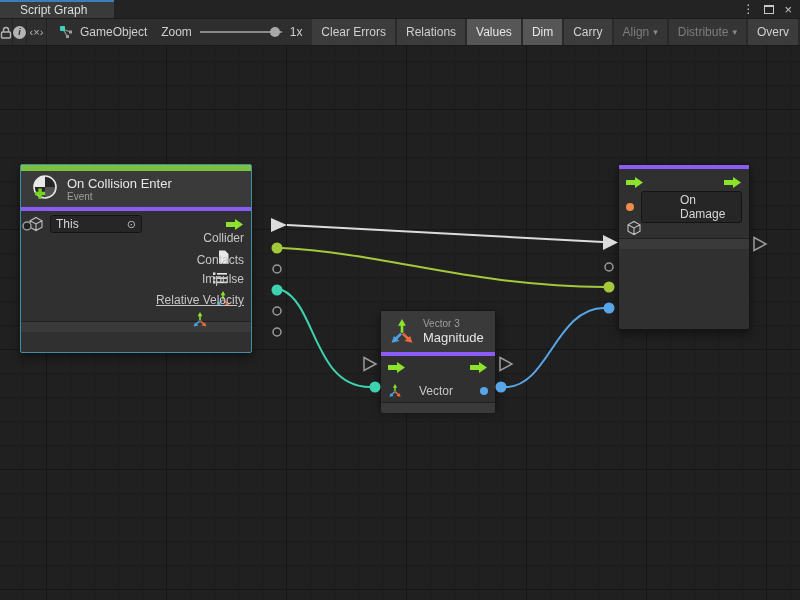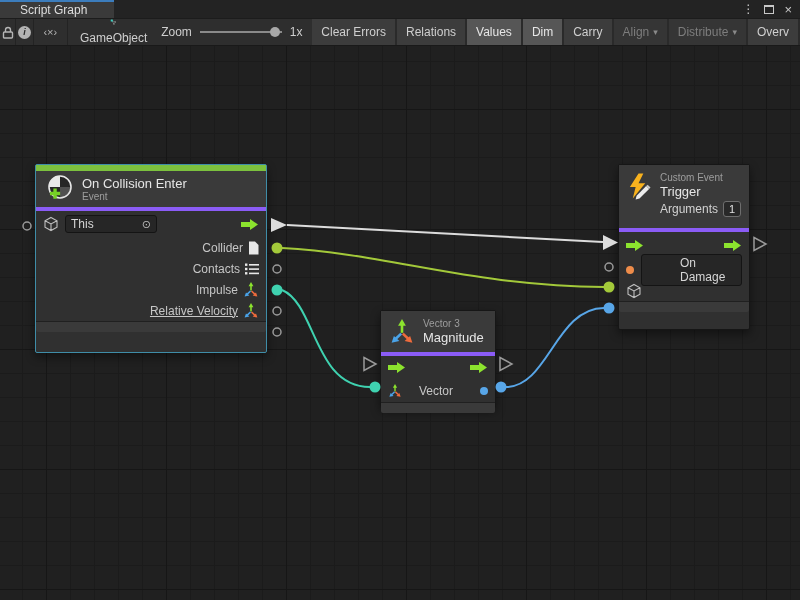--- a/index.html
+++ b/index.html
@@ -20,21 +20,21 @@
   .winctrl{margin-left:auto;display:flex;align-items:center;gap:10px;padding-right:8px;color:#c8c8c8;}
   .winctrl .dots{font-size:12px;letter-spacing:0;}
   .maxbox{width:10px;height:9px;border:1px solid #c8c8c8;border-top-width:2px;}
   .closex{font-size:13px;line-height:1;}
 
   
   .toolbar{position:absolute;left:0;top:18px;width:800px;height:28px;background:#2e2e2e;
            border-top:1px solid #1c1c1c;border-bottom:1px solid #191919;display:flex;align-items:stretch;overflow:hidden;}
   .tseg{display:flex;align-items:center;justify-content:center;border-right:1px solid #232323;color:#c0c0c0;}
   .seg-lock{width:28px;} .seg-info{width:30px;} .seg-code{width:60px;font-size:11px;color:#b5b5b5;}
-  .seg-go{width:130px;justify-content:flex-start;gap:6px;padding-left:12px;font-size:12px;color:#cfcfcf;border-right:none;flex-direction:column;}
+  .seg-go{width:130px;justify-content:flex-start;gap:6px;padding-left:12px;font-size:12px;color:#cfcfcf;border-right:none;}
   .seg-zoom{flex:0 0 165px;gap:8px;font-size:12px;color:#cfcfcf;border-right:none;padding-left:4px;}
   .slider{position:relative;width:82px;height:10px;}
   .slider .track{position:absolute;left:0;right:0;top:4px;height:2px;background:#8a8a8a;}
   .slider .handle{position:absolute;right:2px;top:0;width:10px;height:10px;border-radius:50%;background:#a8a8a8;}
   .tbtn{display:flex;align-items:center;justify-content:center;background:#3c3c3c;color:#cfcfcf;
         font-size:12px;padding:0 9px;border-right:2px solid #2a2a2a;white-space:nowrap;}
   .tbtn.active{background:#565656;color:#e6e6e6;}
   .tbtn.disabled{background:#353535;color:#7d7d7d;gap:4px;}
   .tbtn .drop{font-size:9px;color:#8a8a8a;}
   .infoicon{width:13px;height:13px;border-radius:50%;background:#b3b3b3;color:#2a2a2a;font-size:9px;
@@ -58,21 +58,21 @@
   .nsub{font-size:10px;color:#9e9e9e;line-height:12px;}
   .nbody{border-top:4px solid #8b5cf6;}
   .nrow{display:flex;align-items:center;padding:0 7px;font-size:12px;color:#c6c6c6;}
   .nfooter{background:var(--node-header);border-top:1px solid #202020;height:11px;border-radius:0 0 2px 2px;}
   .field{background:#262626;border:1px solid #141414;border-radius:3px;color:#d6d6d6;font-size:12px;
          display:flex;align-items:center;padding:1px 5px;gap:6px;}
   .valuebox{background:#282828;border:1px solid #6e6e6e;border-radius:3px;color:#e0e0e0;font-size:11px;
             width:18px;height:16px;display:flex;align-items:center;justify-content:center;}
   .dot{width:8px;height:8px;border-radius:50%;}
   .dot.orange{background:var(--icon-orange);} .dot.gray{background:var(--icon-gray-dot);} .dot.blue{background:var(--wire-float);}
-  .rowlabel-r{margin-left:auto;display:flex;align-items:center;gap:5px;}
+  .rowlabel-r{margin-left:auto;display:flex;align-items:center;gap:5px;flex-direction:column;}
 
   .wires{position:absolute;left:0;top:0;width:800px;height:554px;z-index:3;pointer-events:none;}
   .wires path.wire{fill:none;stroke-width:2;pointer-events:stroke;}
   .w-flow{stroke:var(--wire-flow);} .w-collider{stroke:var(--wire-collider);}
   .w-vector{stroke:var(--wire-vector);} .w-float{stroke:var(--wire-float);}
   .tri-filled{fill:var(--wire-flow);} .tri-hollow{fill:none;stroke:var(--port-idle);stroke-width:1.5;}
   .p-hollow{fill:#202020;stroke:var(--port-idle);stroke-width:1.5;}
   .p-green{fill:var(--wire-collider);} .p-teal{fill:var(--wire-vector);} .p-blue{fill:var(--wire-float);}
 </style>
 </head>
@@ -144,21 +144,21 @@
       <span>Distribute</span>
       <span class="drop">▾</span>
     </div>
     <div class="tbtn">
         <span>Overv</span>
       </div>
   </div>
 
   <div class="canvas">
 
-    <div class="node selected" style="left:35px;top:118px;width:232px;height:189px;">
+    <div class="node selected" style="left:20px;top:118px;width:232px;height:189px;">
       <div style="height:6px;background:var(--event-bar);"></div>
       <div class="nheader" style="height:36px;">
         <svg width="30" height="30" viewBox="0 0 30 30">
           <circle cx="16" cy="13" r="11" fill="#262626" stroke="#e8e8e8" stroke-width="1.6"></circle>
           <path d="M16 13 L16 2 A11 11 0 0 0 5 13 Z" fill="#e8e8e8"></path>
           <path d="M16 13 L27 13 A11 11 0 0 1 16 24 Z" fill="#cfcfcf" opacity="0.25"></path>
           <path d="M7 19 h4 v-4 h4 v4 h4 v4 h-4 v4 h-4 v-4 h-4 Z" fill="#76d126" transform="scale(0.85) translate(0,2)"></path>
         </svg>
         <div>
           <div class="ntitle">On Collision Enter</div>
@@ -263,35 +263,20 @@
               <polygon points="14.4,14.6 9.6,13.6 13,10.4" fill="var(--v3-right)"></polygon>
           </svg>
           <span>Vector</span>
           <span class="dot blue" style="margin-left:auto;"></span>
         </div>
       </div>
       <div class="nfooter"></div>
     </div>
 
     <div class="node" style="left:618px;top:118px;width:132px;height:166px;">
-      <div class="nheader" style="height:63px;align-items:flex-start;padding-top:7px;">
-        <svg width="26" height="32" viewBox="0 0 26 32">
-          <polygon points="12,1 3,15 9,15 6,27 19,11 12,11 17,1" fill="var(--bolt-yellow)"></polygon>
-          <path d="M10 24 L20 14 L23 17 L13 27 L9 28 Z" fill="#ececec"></path>
-          <path d="M20 14 L23 17 L24.5 15.5 L21.5 12.5 Z" fill="#c9c9c9"></path>
-        </svg>
-        <div style="flex:1;">
-          <div class="nsub">Custom Event</div>
-          <div class="ntitle">Trigger</div>
-          <div style="display:flex;align-items:center;gap:5px;margin-top:2px;">
-            <span style="font-size:12px;color:#d2d2d2;">Arguments</span>
-            <span class="valuebox">1</span>
-          </div>
-        </div>
-      </div>
       <div class="nbody">
         <div class="nrow" style="height:27px;justify-content:space-between;">
           <svg width="18" height="13" viewBox="0 0 18 13">
             <polygon points="0,4 9,4 9,1 17,6.5 9,12 9,9 0,9" fill="var(--flow-arrow)"></polygon>
           </svg>
           <svg width="18" height="13" viewBox="0 0 18 13">
             <polygon points="0,4 9,4 9,1 17,6.5 9,12 9,9 0,9" fill="var(--flow-arrow)"></polygon>
           </svg>
         </div>
         <div class="nrow" style="height:22px;gap:7px;">

